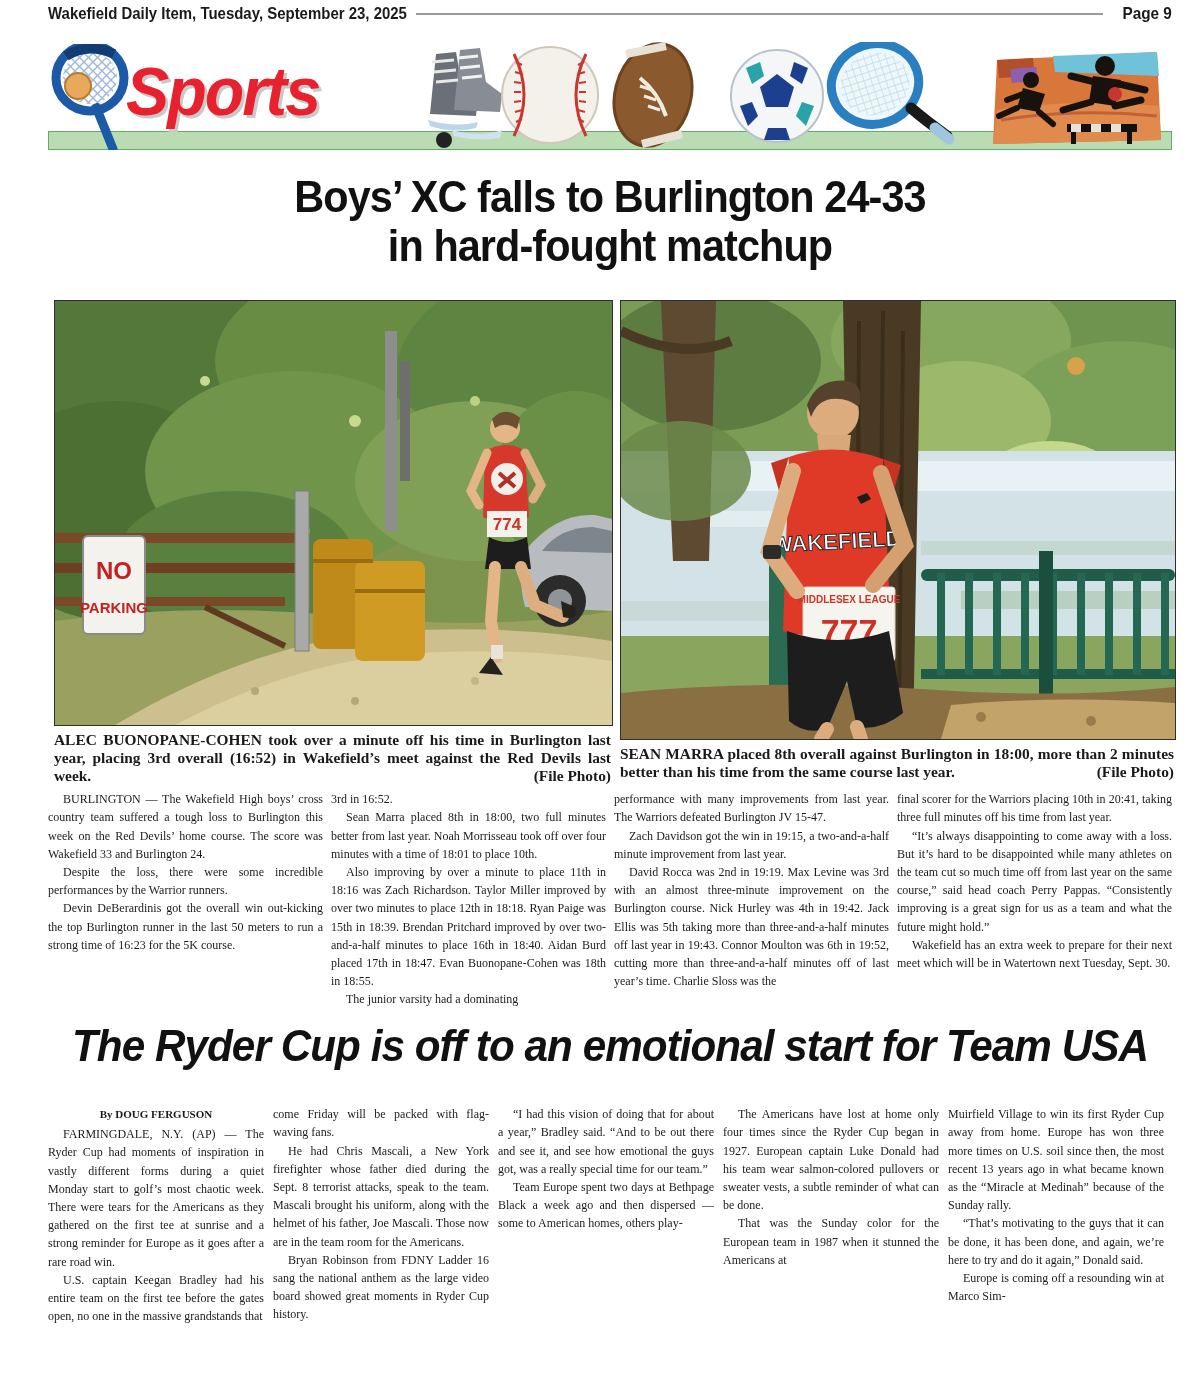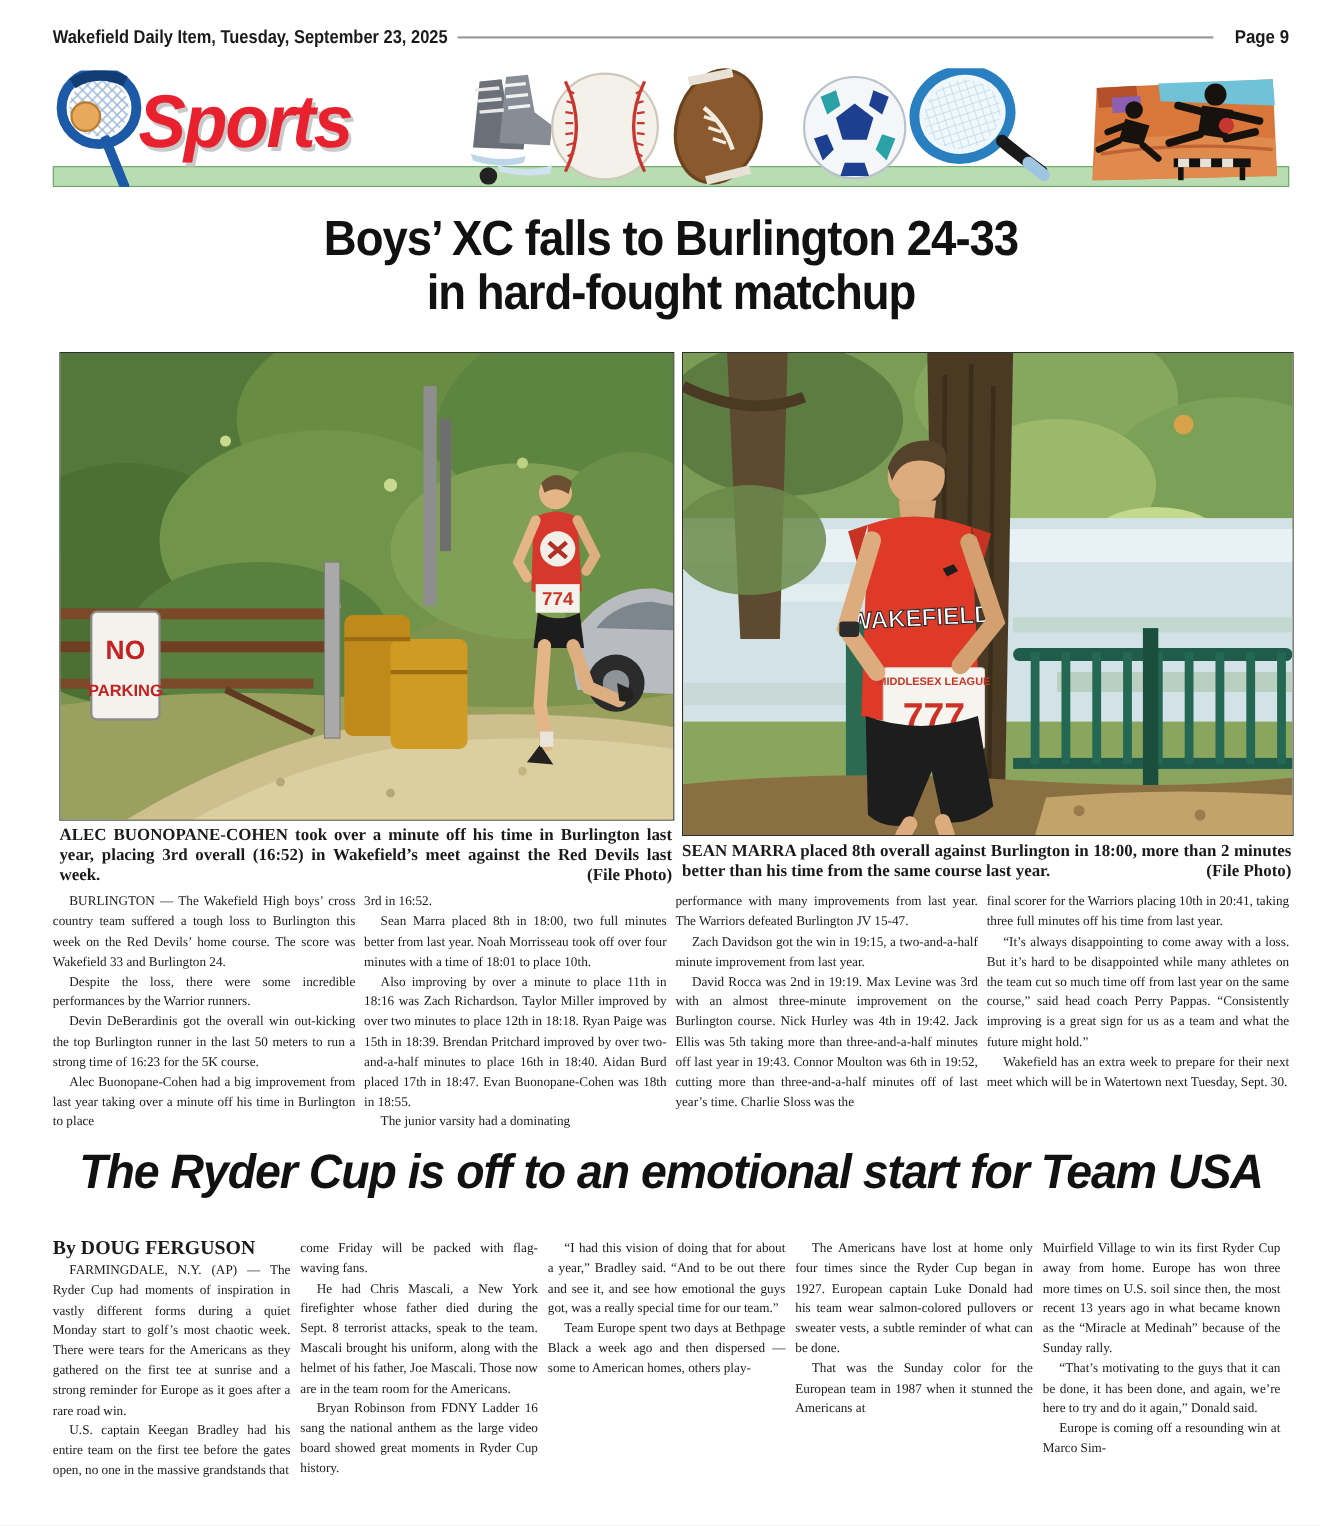--- a/index.html
+++ b/index.html
@@ -1,21 +1,21 @@
 <!DOCTYPE html>
 <html><head>
 <meta charset="utf-8">
 <style>
   html,body{margin:0;padding:0;background:#e9e9e9;}
   .page{position:relative;width:1200px;height:1387px;background:#ffffff;margin:0 auto;
         overflow:hidden;font-family:"Liberation Serif",serif;color:#1a1a1a;}
   .content{position:absolute;left:48px;width:1124px;top:0;}
 
   
-  .masthead{display:flex;align-items:center;padding-top:24px;}
+  .masthead{display:flex;align-items:center;padding-top:4px;}
   .mast-left{font-family:"Liberation Sans",sans-serif;font-weight:bold;font-size:17px;
              transform:scaleX(.88);transform-origin:left center;white-space:nowrap;}
   .mast-rule{flex:1;height:2px;background:#9a9a9a;margin:0 14px 0 -40px;}
   .mast-right{font-family:"Liberation Sans",sans-serif;font-weight:bold;font-size:17px;
               transform:scaleX(.9);transform-origin:right center;white-space:nowrap;}
 
   
   .banner{position:relative;height:114px;margin-top:14px;}
   .banner-band{position:absolute;left:0;right:0;bottom:2px;height:17px;background:#b9dcb2;
                border:1px solid #67a967;}
@@ -46,21 +46,21 @@
   .a1-col{width:275px;}
   .para{margin:0;text-align:justify;text-indent:15px;font-size:12px;line-height:18.2px;}
   .cont{text-indent:0;}
 
   
   .headline2{margin-top:14px;text-align:center;font-family:"Liberation Sans",sans-serif;
              font-weight:bold;font-style:italic;font-size:44px;line-height:46px;color:#111;
              transform:scaleX(.96);transform-origin:center;letter-spacing:-1px;}
   .a2-cols{display:flex;gap:9px;margin-top:10px;}
   .a2-col{width:216px;}
-  .byline{margin:0 0 2px;text-align:left;font-weight:bold;font-size:18px;line-height:18px;}
+  .byline{margin:0 0 2px;text-align:center;font-weight:bold;font-size:11px;line-height:18px;}
 </style>
 </head>
 <body>
 
 <div class="page">
  <div class="content">
 
   <div class="masthead">
     <div class="mast-left">Wakefield Daily Item, Tuesday, September 23, 2025</div>
     <div class="mast-rule"></div>
@@ -323,21 +323,20 @@
         <span class="credit">(File Photo)</span>
       </div>
     </div>
   </div>
 
   <div class="a1-cols">
     <div class="a1-col">
       <p class="para">BURLINGTON — The Wakefield High boys’ cross country team suffered a tough loss to Burlington this week on the Red Devils’ home course. The score was Wakefield 33 and Burlington 24.</p>
       <p class="para">Despite the loss, there were some incredible performances by the Warrior runners.</p>
       <p class="para">Devin DeBerardinis got the overall win out-kicking the top Burlington runner in the last 50 meters to run a strong time of 16:23 for the 5K course.</p>
-      <p class="para">Alec Buonopane-Cohen had a big improvement from last year taking over a minute off his time in Burlington to place</p>
     </div>
     <div class="a1-col">
       <p class="para cont">3rd in 16:52.</p>
       <p class="para">Sean Marra placed 8th in 18:00, two full minutes better from last year. Noah Morrisseau took off over four minutes with a time of 18:01 to place 10th.</p>
       <p class="para">Also improving by over a minute to place 11th in 18:16 was Zach Richardson. Taylor Miller improved by over two minutes to place 12th in 18:18. Ryan Paige was 15th in 18:39. Brendan Pritchard improved by over two-and-a-half minutes to place 16th in 18:40. Aidan Burd placed 17th in 18:47. Evan Buonopane-Cohen was 18th in 18:55.</p>
       <p class="para">The junior varsity had a dominating</p>
     </div>
     <div class="a1-col">
       <p class="para cont">performance with many improvements from last year. The Warriors defeated Burlington JV 15-47.</p>
       <p class="para">Zach Davidson got the win in 19:15, a two-and-a-half minute improvement from last year.</p>

